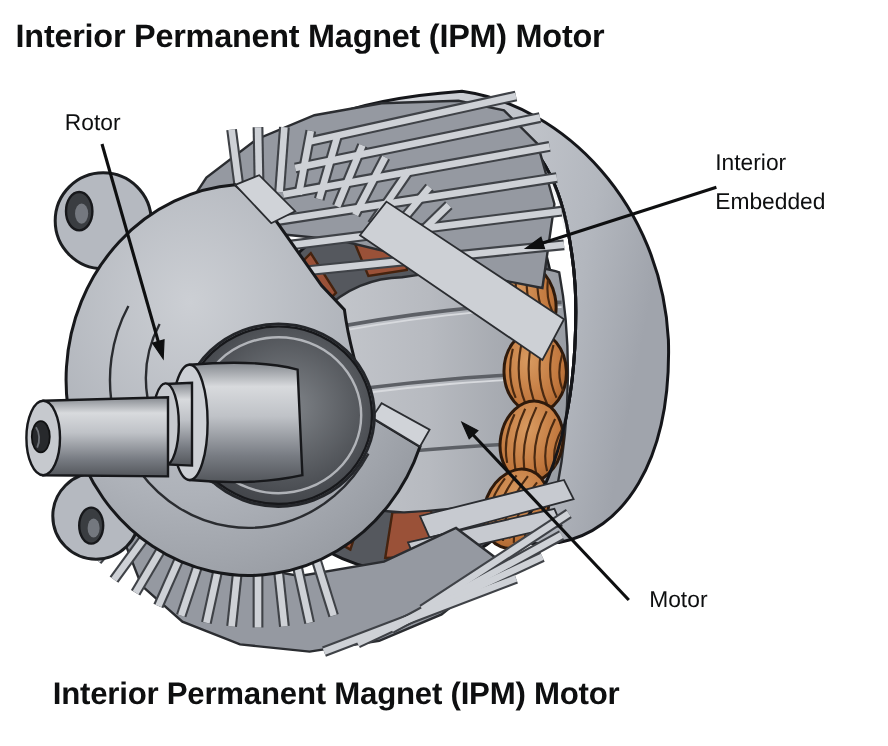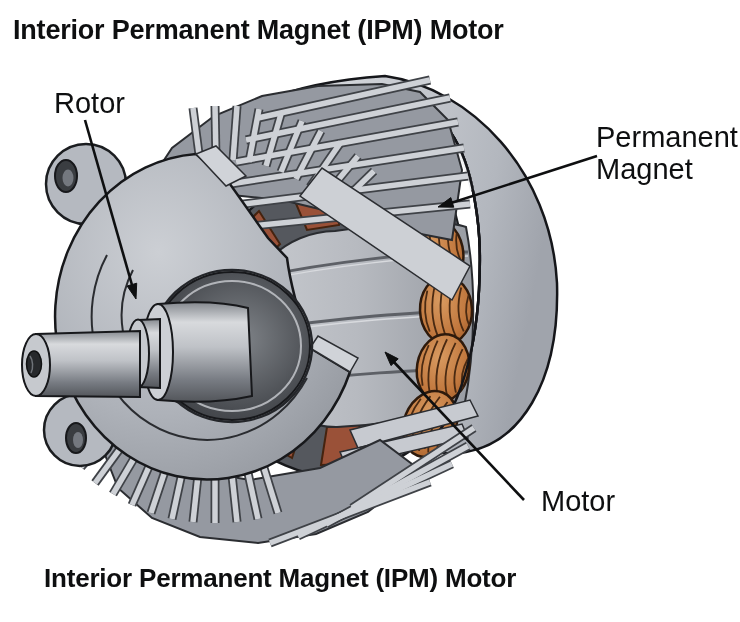--- a/index.html
+++ b/index.html
@@ -7,21 +7,21 @@
     --fin-dark:#3f4247; --fin-base:#9599a1; --disc:#b0b4bb; --ring:#55585e;
     --magnet:#9a5138; --magnet-edge:#45230f; --coil:#c0763c; --coil-dark:#4a2a12;
     --panel:#53565c; --recess:#3a3d42;
   }
   html,body{margin:0;padding:0;background:#fff;}
   #stage{position:relative;width:740px;height:622px;background:#fff;overflow:hidden;
          font-family:"Liberation Sans","DejaVu Sans",sans-serif;color:var(--ink);}
   .title{position:absolute;font-weight:bold;white-space:nowrap;letter-spacing:-0.2px;}
   #top-title{left:13px;top:15px;font-size:27px;}
   #bottom-title{left:44px;top:563px;font-size:26px;}
-  .part-label{position:absolute;font-size:29px;font-weight:400;white-space:nowrap;line-height:32px;}
+  .part-label{position:absolute;font-size:19px;font-weight:400;white-space:nowrap;line-height:32px;}
   #rotor-label{left:54px;top:87px;}
   #embedded-label{left:596px;top:121px;}
   #stator-label{left:541px;top:485px;}
   #motor-svg{position:absolute;left:0;top:0;width:740px;height:622px;}
 </style>
 </head>
 <body>
 
 <div id="stage">
 
@@ -250,20 +250,20 @@
       <line x1="524" y1="500" x2="392" y2="360"></line>
       <polygon points="385,352 391,365.6 398.2,358.8" stroke-width="1"></polygon>
     </g>
   </svg>
 
   <div id="top-title" class="title">Interior Permanent Magnet (IPM) Motor</div>
 
   <div id="rotor-label" class="part-label">Rotor</div>
 
   <div id="embedded-label" class="part-label">
-    <div>Permanent</div>
-    <div>Magnet</div>
+    <div>Interior</div>
+    <div>Embedded</div>
   </div>
 
   <div id="stator-label" class="part-label">Motor</div>
 
   <div id="bottom-title" class="title">Interior Permanent Magnet (IPM) Motor</div>
 </div>
 
 </body></html>

